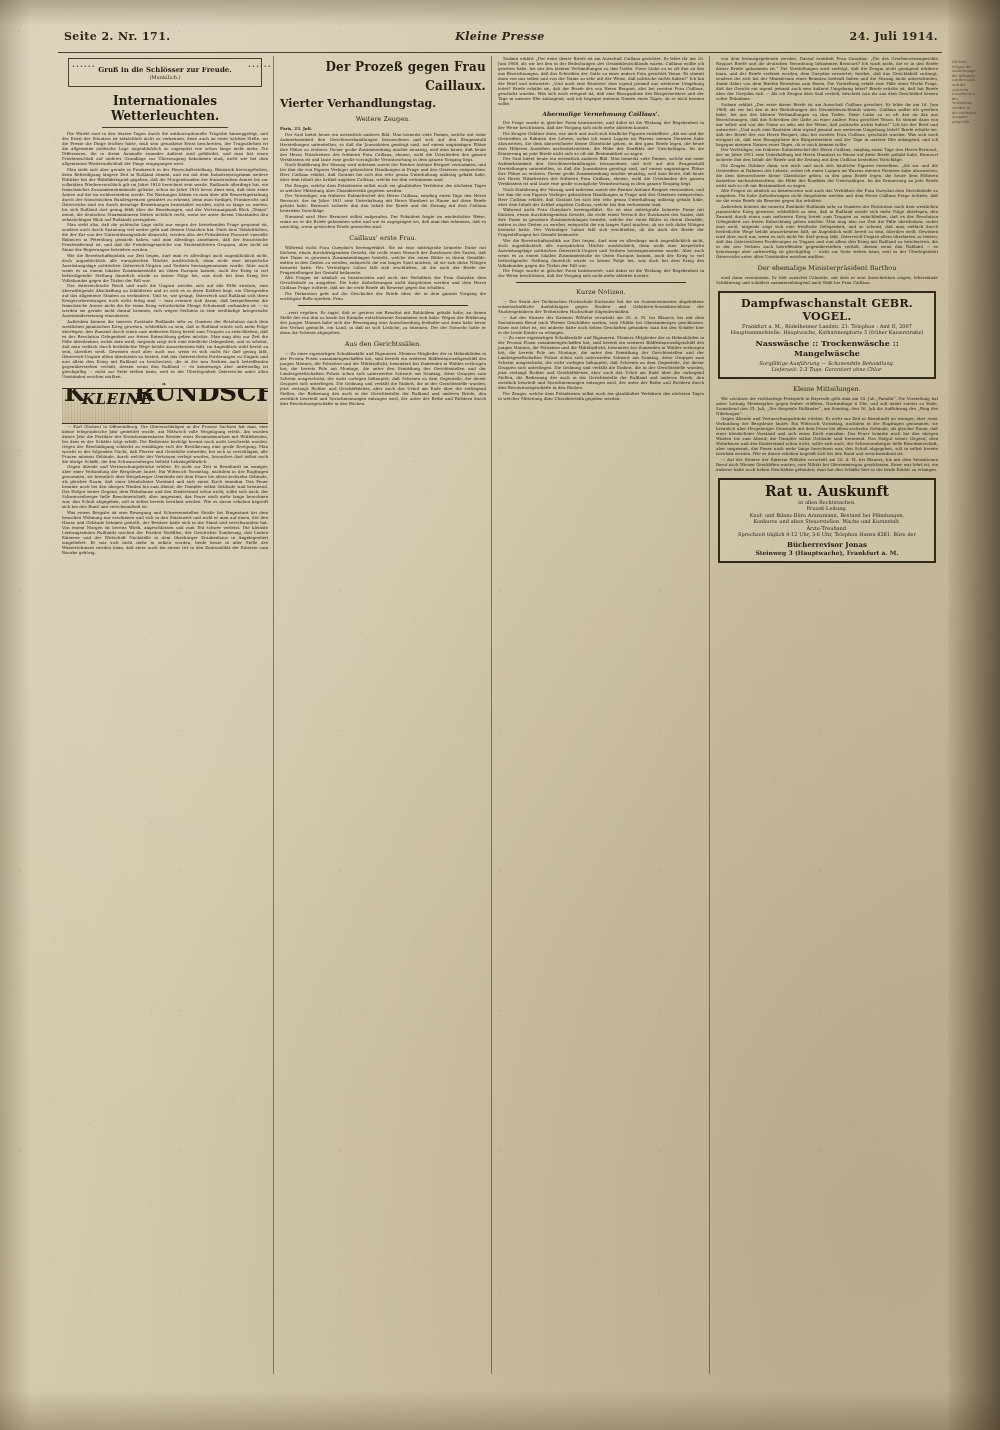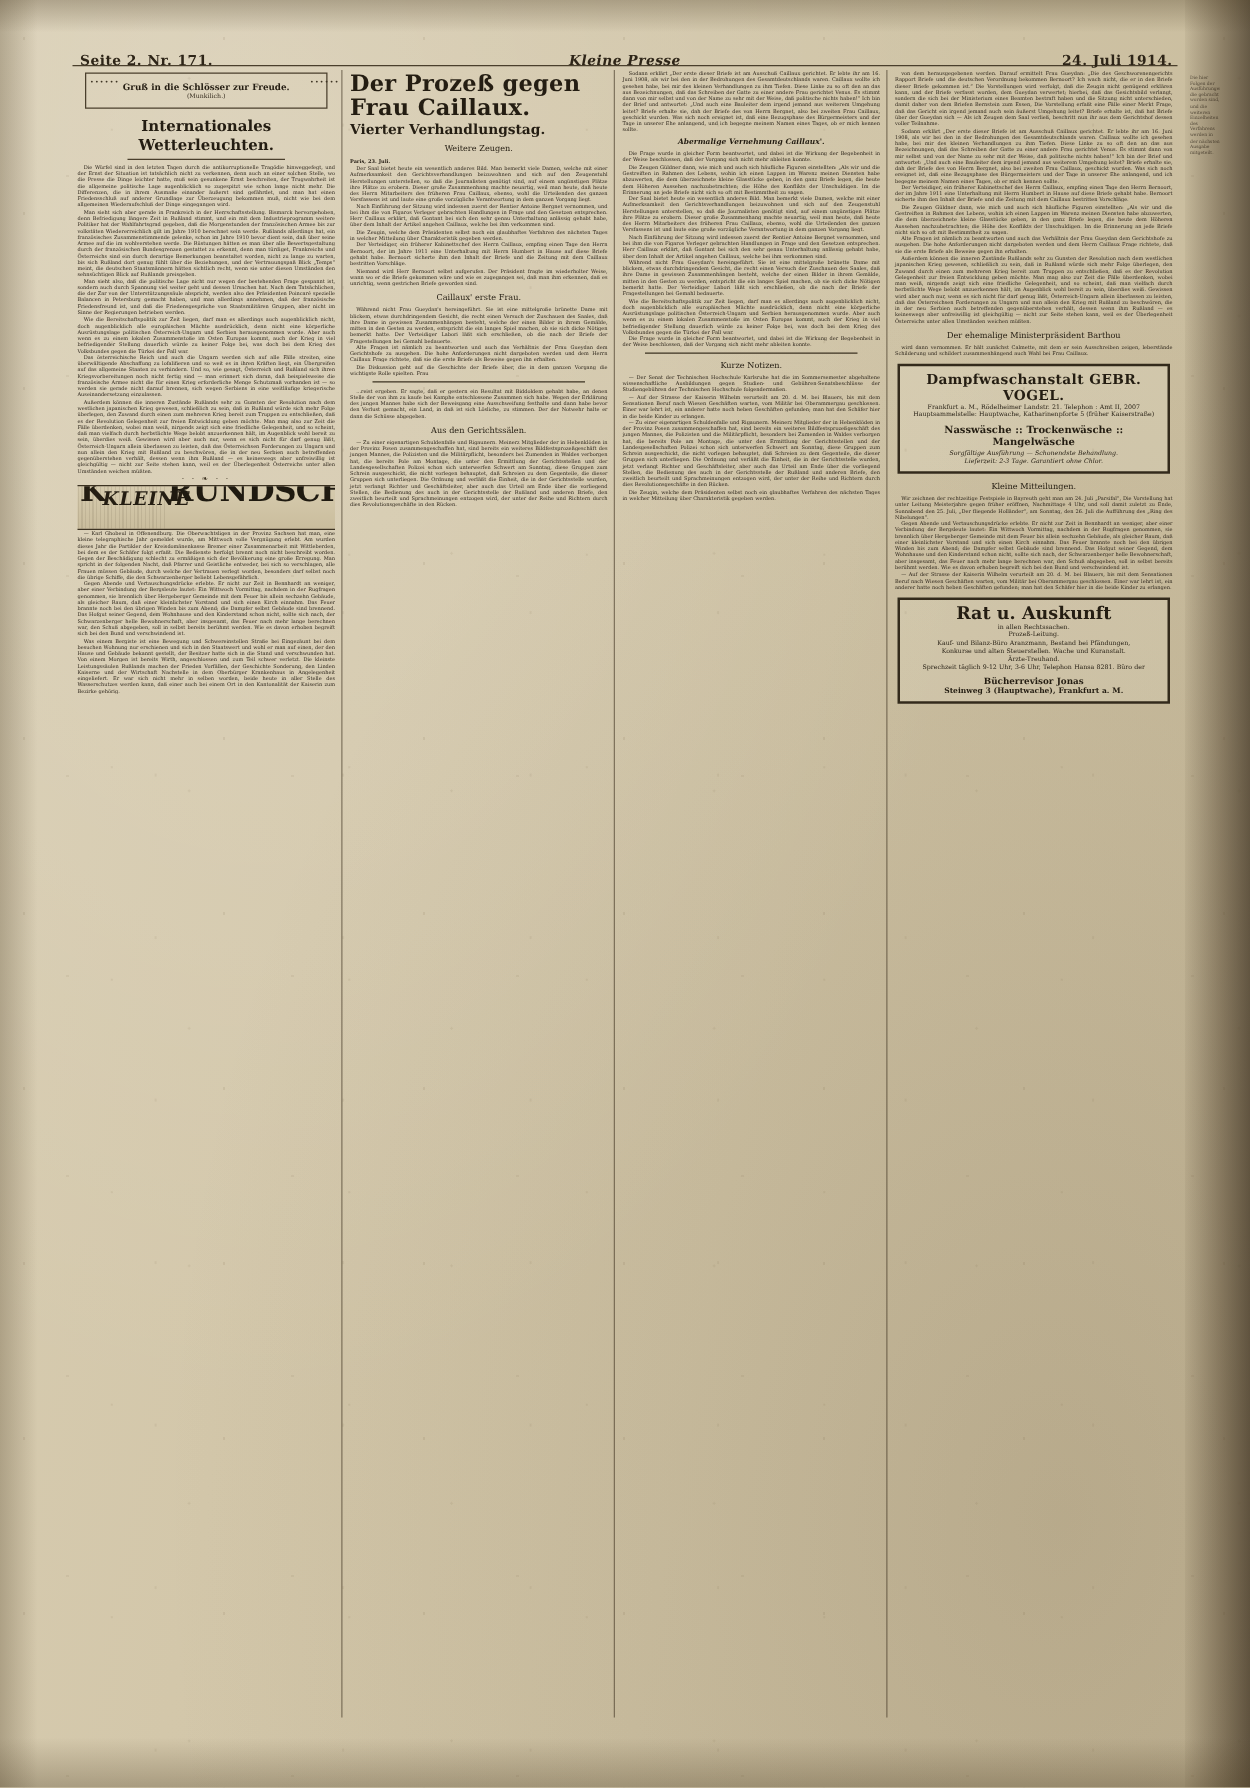--- a/index.html
+++ b/index.html
@@ -37,21 +37,21 @@
   #sheet{
     position:absolute;left:58px;top:30px;width:884px;height:1350px;
   }
 
   
   .masthead{
     position:relative;height:22px;border-bottom:1px solid #4a3f2c;
     color:#2e2518;
   }
   .masthead .mh{
-    position:absolute;top:12px;font-size:11px;font-weight:bold;letter-spacing:.4px;
+    position:absolute;top:0;font-size:11px;font-weight:bold;letter-spacing:.4px;
     font-family:"DejaVu Serif", serif;
   }
   .mh-left{left:6px;}
   .mh-center{left:50%;transform:translateX(-50%);font-style:italic;}
   .mh-right{right:4px;text-align:center;}
 
   
   .cols{position:absolute;left:0;top:26px;width:884px;height:1318px;}
   .col{
     position:absolute;top:0;
@@ -66,22 +66,22 @@
   .c2{left:222px;width:206px;}
   .c3{left:440px;width:206px;}
   .c4{left:658px;width:222px;}
   .vrule{position:absolute;top:0;width:1px;height:1318px;background:rgba(60,48,30,.55);}
   .v1{left:215px;}
   .v2{left:433px;}
   .v3{left:651px;}
 
   
   .hl{
-    text-align:left;font-weight:bold;color:#241d12;
-    font-size:18px;line-height:19px;margin:2px 0 1px;
+    text-align:right;font-weight:bold;color:#241d12;
+    font-size:12px;line-height:19px;margin:2px 0 1px;
     letter-spacing:.2px;
   }
   .hl2{
     font-weight:bold;color:#241d12;
     font-size:11px;line-height:13px;margin:0 0 3px;
   }
   .sec{
     text-align:center;font-weight:normal;color:#241d12;
     font-size:6.5px;line-height:9px;margin:5px 0 2px;
   }

